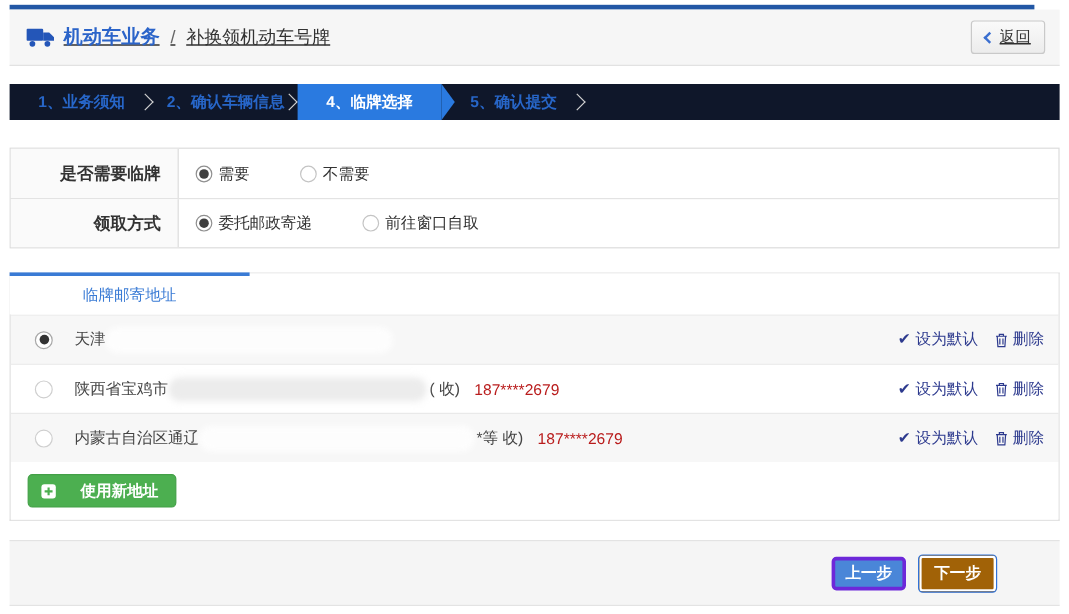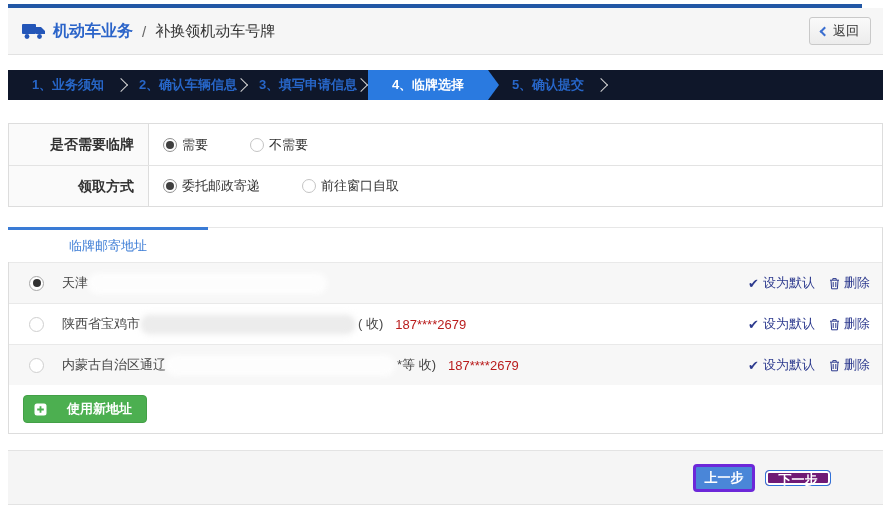--- a/index.html
+++ b/index.html
@@ -2,21 +2,21 @@
 <html><head>
 <meta charset="utf-8">
 <style>
   * { margin:0; padding:0; box-sizing:border-box; }
   html,body { width:891px; height:512px; background:#fff; font-family:"Liberation Sans","DejaVu Sans",sans-serif; }
   .page { position:relative; width:891px; height:512px; overflow:hidden; background:#fff; }
 
   
   .top-accent { position:absolute; left:8px; top:4px; width:854px; height:4px; background:#2257a5; }
   .header { position:absolute; left:8px; top:8px; width:875px; height:47px; background:#f6f6f6;
-            border-bottom:1px solid #e2e2e2; display:flex; align-items:center; justify-content:space-between; padding:0 12px 0 14px; }
+            border-bottom:1px solid #e2e2e2; display:flex; align-items:center; justify-content:space-between; padding:0 12px 0 14px;text-decoration:underline; }
   .header-left { display:flex; align-items:center; gap:7px; }
   .brand { color:#2b64c9; font-size:16px; font-weight:bold; }
   .crumb-sep { color:#666; font-size:15px; margin:0 2px; }
   .crumb-title { color:#333; font-size:15px; }
   .back-btn { width:62px; height:28px; background:linear-gradient(#fafafa,#ececec); border:1px solid #c9c9c9;
               border-radius:3px; font-size:13px; color:#333; cursor:pointer; display:flex; align-items:center; justify-content:center; gap:5px;
               font-family:inherit; }
   .chev-left { width:7px; height:7px; border-left:2px solid #3b6fd0; border-bottom:2px solid #3b6fd0; transform:rotate(45deg); display:inline-block; }
 
   
@@ -68,21 +68,21 @@
   .addr-newrow { height:48px; background:#fff; display:flex; align-items:center; padding-left:14px; }
   .green-btn { height:28px; padding:0 14px 0 10px; background:#4caf50; border:1px solid #43a047; border-radius:4px;
                color:#fff; font-size:13px; font-weight:bold; display:flex; align-items:center; gap:20px; cursor:pointer; font-family:inherit; }
 
   
   .footer { position:absolute; left:8px; top:450px; width:875px; height:55px; background:#f5f5f5;
             border-top:1px solid #e3e3e3; border-bottom:1px solid #e3e3e3;
             display:flex; align-items:center; justify-content:flex-end; gap:10px; padding-right:52px; }
   .btn-prev { width:62px; height:28px; background:#4a86d8; border:3px solid #6d28d9; border-radius:4px;
               color:#ffffff; font-size:13px; font-weight:bold; cursor:pointer; font-family:inherit; }
-  .btn-next { width:66px; height:16px; background:#701a75; border:1px solid #2f72d9; border-radius:4px;
+  .btn-next { width:66px; height:32px; background:#a16207; border:1px solid #2f72d9; border-radius:4px;
               box-shadow:inset 0 0 0 2px #fff; color:#fff; font-size:13px; font-weight:bold; cursor:pointer; font-family:Liberation Serif, serif; }
 </style>
 </head>
 <body>
 
 <div class="page">
 
   <div class="top-accent"></div>
 
   <div class="header">
@@ -99,21 +99,20 @@
     </div>
     <button class="back-btn">
       <span class="chev-left"></span>
       <span>返回</span>
     </button>
   </div>
 
   <div class="steps">
     <div class="step has-sep">1、业务须知</div>
     <div class="step has-sep">2、确认车辆信息</div>
-    <div class="step has-sep">3、填写申请信息</div>
     <div class="step active">4、临牌选择</div>
     <div class="step has-sep">5、确认提交</div>
   </div>
 
   <div class="form-table">
     <div class="form-row">
       <div class="form-label">是否需要临牌</div>
       <div class="form-content">
         <label class="radio-opt">
           <span class="radio checked"></span>

